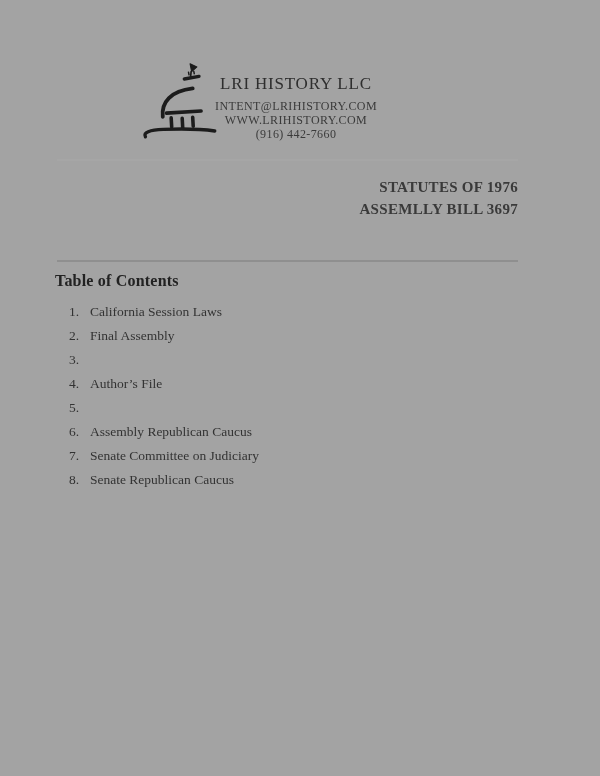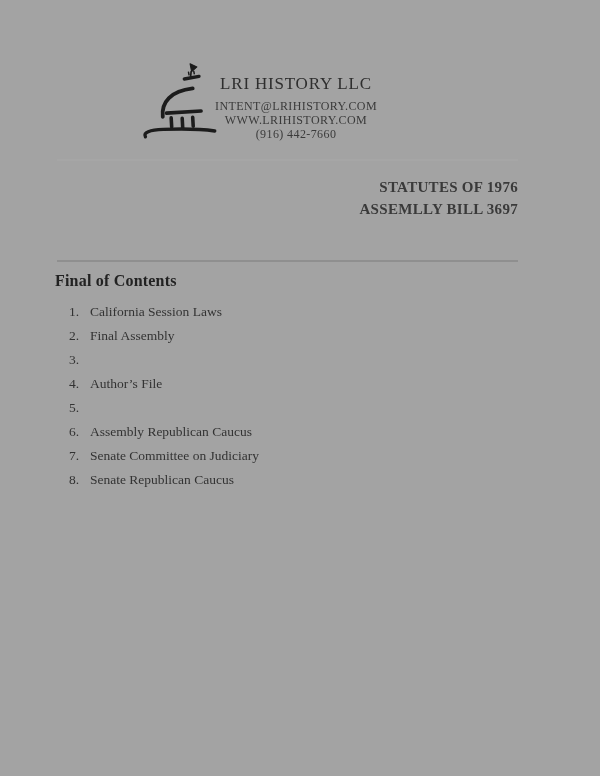--- a/index.html
+++ b/index.html
@@ -138,21 +138,21 @@
   </div>
 
   <div class="rule rule-top"></div>
   <div class="rule rule-bottom"></div>
 
   <div class="reference">
     <div class="ref-line">STATUTES OF 1976</div>
     <div class="ref-line">ASSEMLLY BILL 3697</div>
   </div>
 
-  <div class="toc-title">Final of Contents</div>
+  <div class="toc-title">Table of Contents</div>
 
   <div class="toc-list">
     <div class="toc-row">
       <span class="toc-num">1.</span>
       <span class="toc-label">California Session Laws</span>
     </div>
     <div class="toc-row">
       <span class="toc-num">2.</span>
       <span class="toc-label">Final Assembly</span>
     </div>

